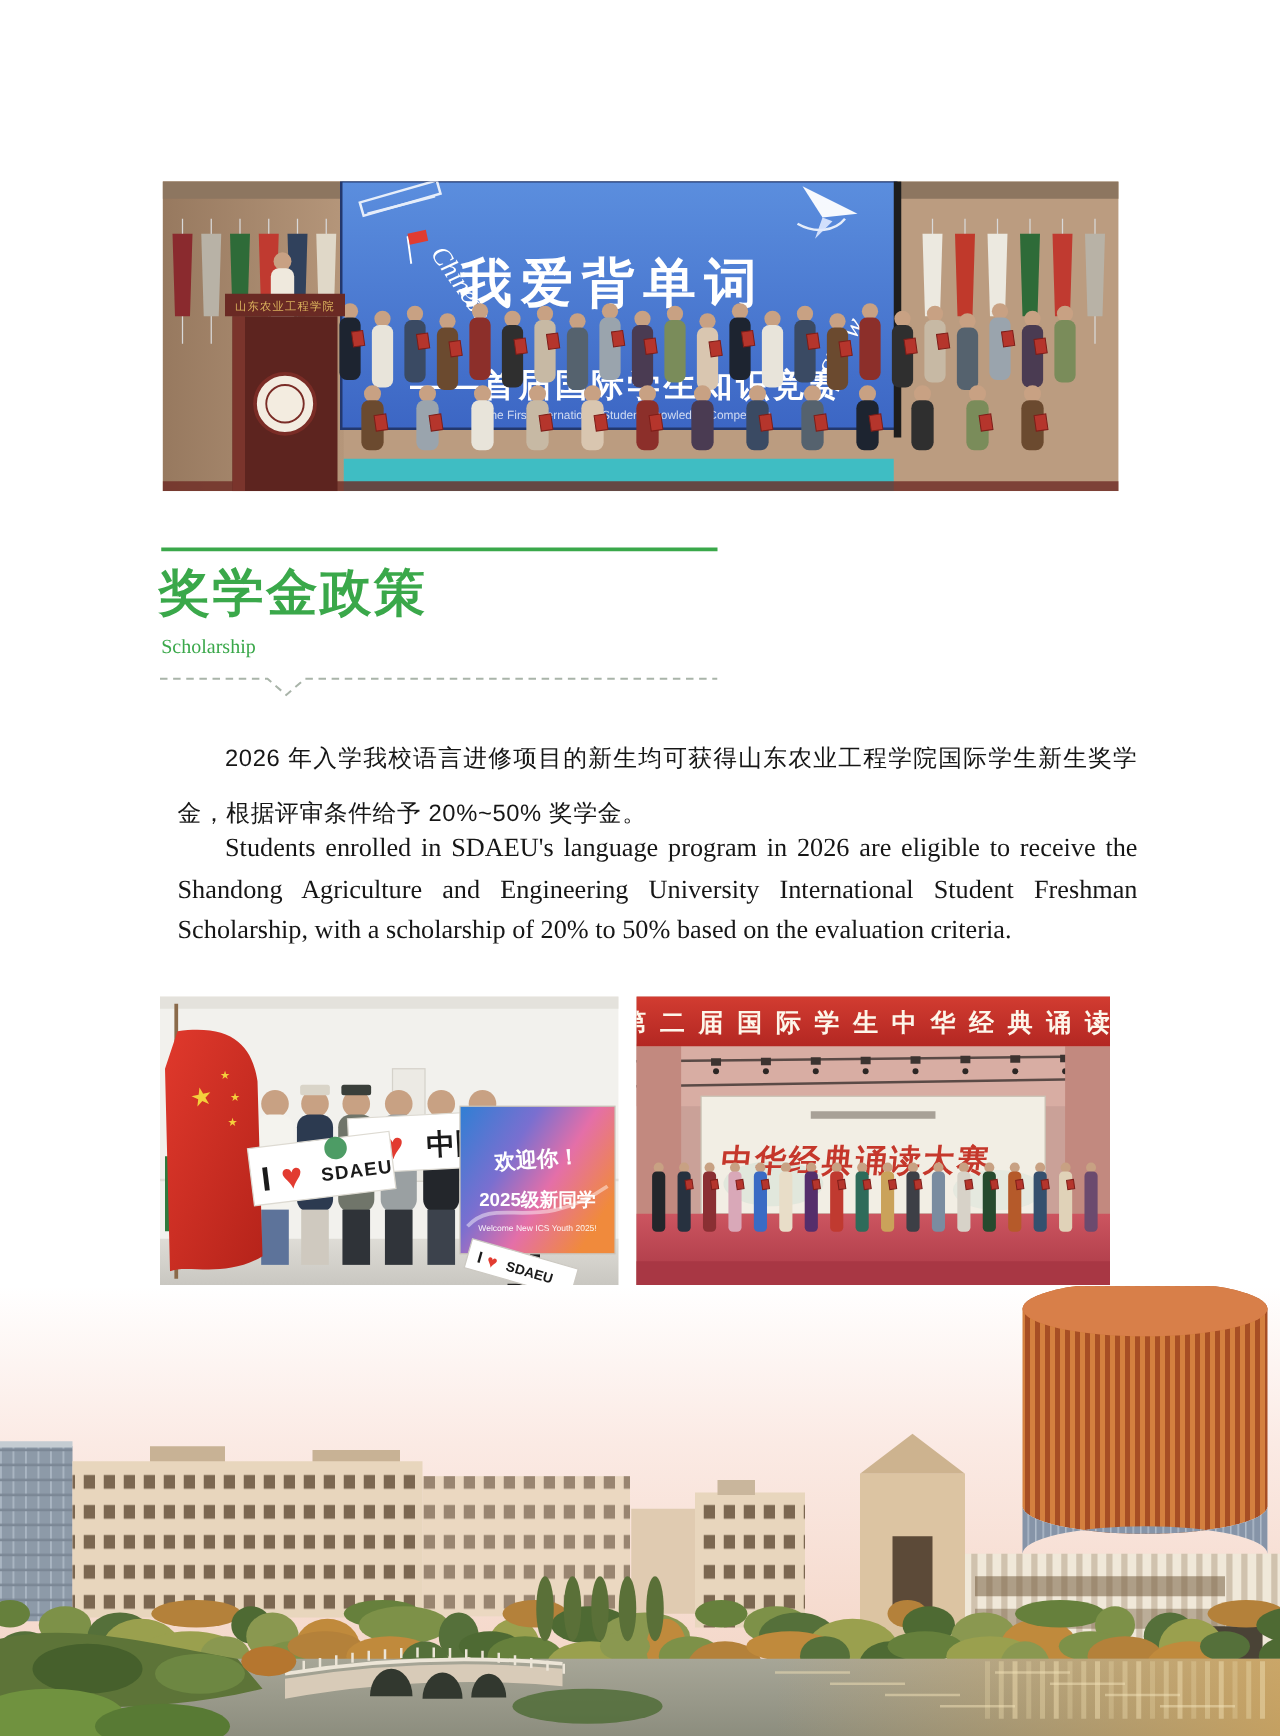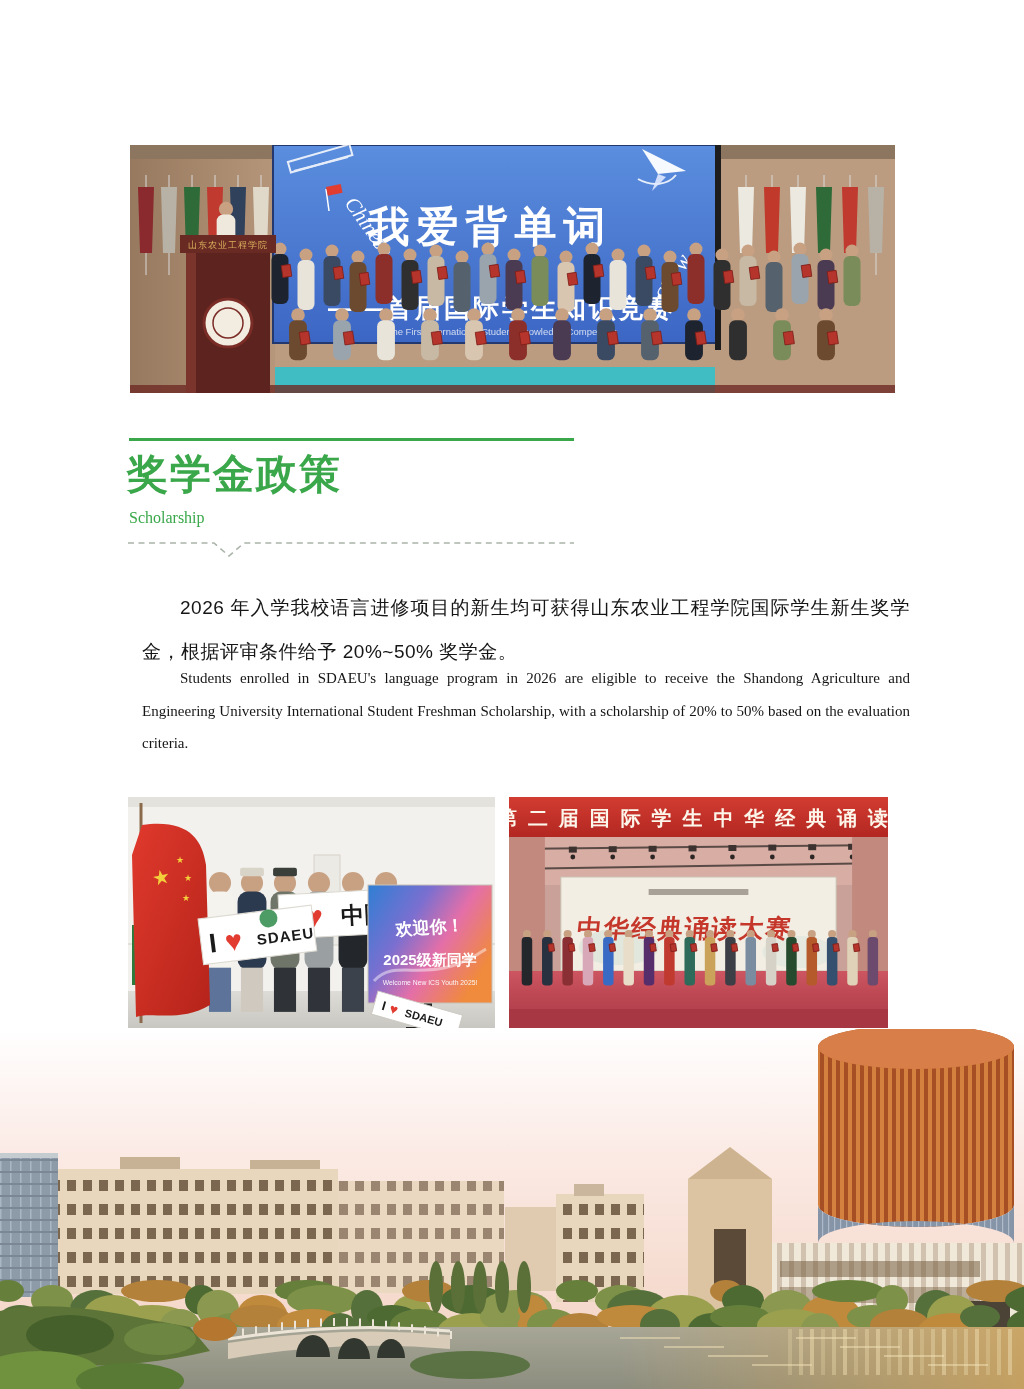--- a/index.html
+++ b/index.html
@@ -16,21 +16,21 @@
   .panorama svg{display:block;width:100%;height:100%;}
   .rule{position:absolute;left:129px;top:438px;width:445px;height:3px;background:var(--accent);}
   .sec-title{position:absolute;left:127px;top:447px;margin:0;font-size:41px;font-weight:bold;
              letter-spacing:2px;color:var(--accent);font-family:"DejaVu Sans","Liberation Sans",sans-serif;}
   .sec-sub{position:absolute;left:129px;top:509px;font-size:16px;color:var(--accent);
            font-family:"Liberation Serif","DejaVu Serif",serif;}
   .divider{position:absolute;left:128px;top:540px;}
   .para{position:absolute;left:142px;width:768px;margin:0;color:var(--ink);text-align:justify;}
   .para-cn{top:586px;font-size:19px;line-height:44px;text-indent:2em;letter-spacing:.5px;
            font-family:"Liberation Sans","DejaVu Sans",sans-serif;}
-  .para-en{top:662px;font-size:15px;line-height:32.5px;text-indent:38px;
+  .para-en{top:662px;font-size:21px;line-height:32.5px;text-indent:38px;
            font-family:"Liberation Serif","DejaVu Serif",serif;}
   .svgtxt{font-family:"Liberation Sans","DejaVu Sans",sans-serif;}
   .script{font-family:"Liberation Serif","DejaVu Serif",serif;font-style:italic;}
 </style>
 </head>
 <body>
 
 <div class="page">
 
   <figure class="photo photo-top">

